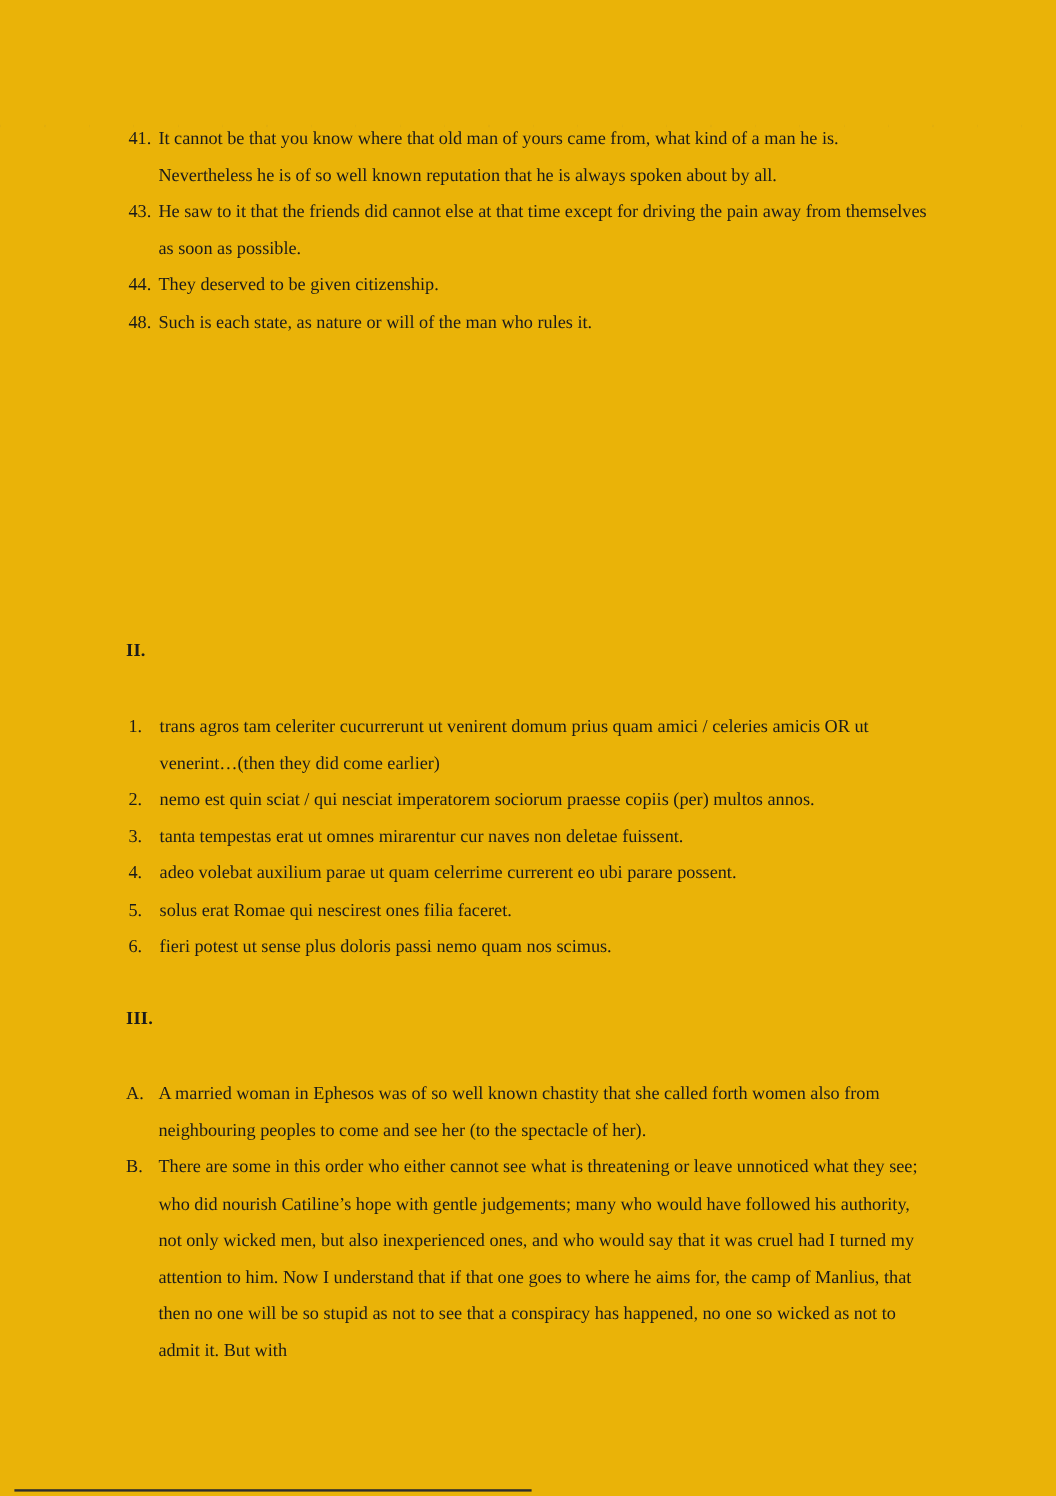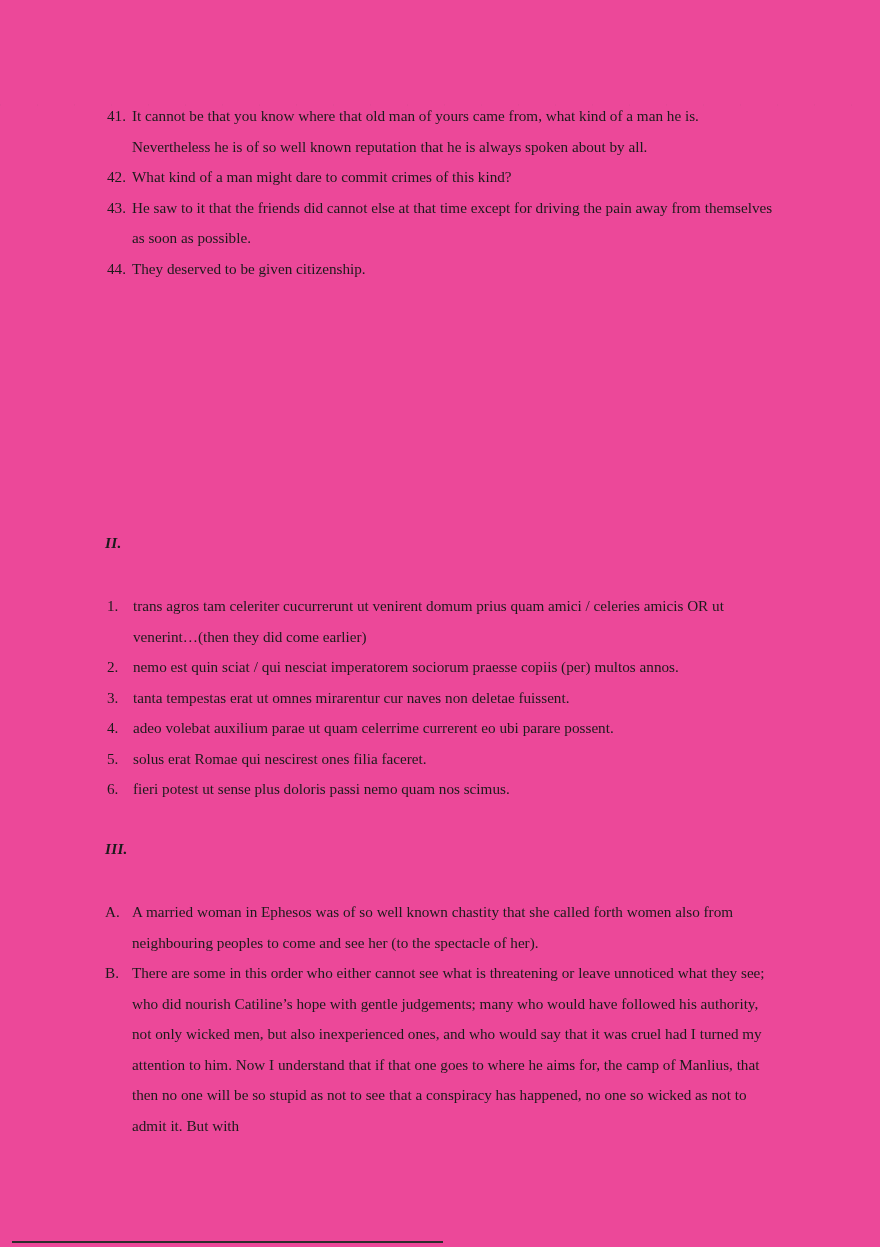--- a/index.html
+++ b/index.html
@@ -6,21 +6,21 @@
   html, body {
     margin: 0;
     padding: 0;
     background: #ffffff;
   }
 
   .page {
     position: relative;
     width: 880px;
     height: 1247px;
-    background: #ec4899;
+    background: #eab308;
     overflow: hidden;
     font-family: "Liberation Serif", "DejaVu Serif", serif;
     color: #1b1b1b;
     -webkit-font-smoothing: antialiased;
   }
 
   
   .block {
     position: absolute;
     left: 0;
@@ -59,21 +59,20 @@
   .sec-three .item .marker { left: 105px; }
 
   
   .heading {
     position: absolute;
     left: 105px;
     font-size: 15.4px;
     line-height: 20px;
     font-weight: bold;
     letter-spacing: 0.2px;
-    font-style: italic;
   }
 
   
   .footer-rule {
     position: absolute;
     left: 12px;
     top: 1241px;
     width: 431px;
     height: 2px;
     background: #2e2e2e;
@@ -100,38 +99,38 @@
 
   <div class="scan-speckle"></div>
 
   <div class="block sec-one" style="top:101px;">
 
     <div class="item">
       <span class="marker">41.</span>
       <span>It cannot be that you know where that old man of yours came from, what kind of a man he is. Nevertheless he is of so well known reputation that he is always spoken about by all.</span>
     </div>
 
-    <div class="item">
-      <span class="marker">42.</span>
-      <span>What kind of a man might dare to commit crimes of this kind?</span>
-    </div>
 
     <div class="item">
       <span class="marker">43.</span>
       <span>He saw to it that the friends did cannot else at that time except for driving the pain away from themselves as soon as possible.</span>
     </div>
 
     <div class="item">
       <span class="marker">44.</span>
       <span>They deserved to be given citizenship.</span>
     </div>
 
 
 
 
+    <div class="item">
+      <span class="marker">48.</span>
+      <span>Such is each state, as nature or will of the man who rules it.</span>
+    </div>
 
 
   </div>
 
   <div class="heading" style="top:533px;">II.</div>
 
   <div class="block sec-two" style="top:591px;">
 
     <div class="item">
       <span class="marker">1.</span>

